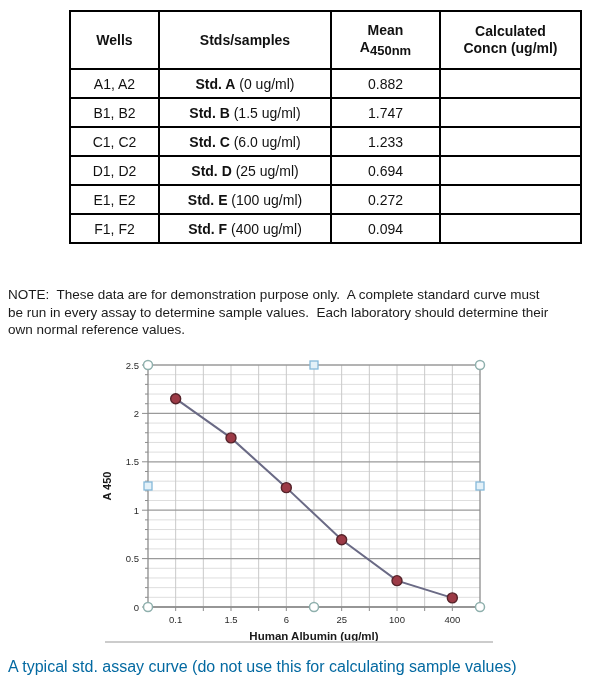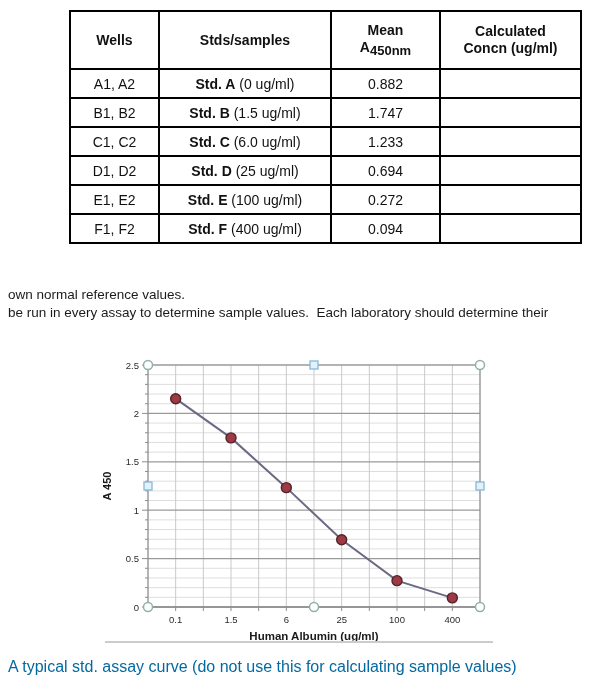--- a/index.html
+++ b/index.html
@@ -92,22 +92,23 @@
     <tr>
       <td>F1, F2</td>
       <td><span class="std-name">Std. F</span><span> (400 ug/ml)</span></td>
       <td>0.094</td>
       <td></td>
     </tr>
   </tbody>
     </table>
 
   <div class="note">
+    <div>NOTE:  These data are for demonstration purpose only.  A complete standard curve must</div>
+    <div>be run in every assay to determine sample values.  Each laboratory should determine their</div>
     <div>own normal reference values.</div>
-    <div>be run in every assay to determine sample values.  Each laboratory should determine their</div>
   </div>
 
   <div id="chart-wrap">
     <svg id="chart-svg" width="410" height="302" viewBox="0 0 410 302">
         <g stroke="#dedede" stroke-width="1">
           <line x1="53" y1="247.32" x2="385" y2="247.32"></line>
           <line x1="53" y1="237.64" x2="385" y2="237.64"></line>
           <line x1="53" y1="227.96" x2="385" y2="227.96"></line>
           <line x1="53" y1="218.28" x2="385" y2="218.28"></line>
           <line x1="53" y1="198.92000000000002" x2="385" y2="198.92000000000002"></line>

